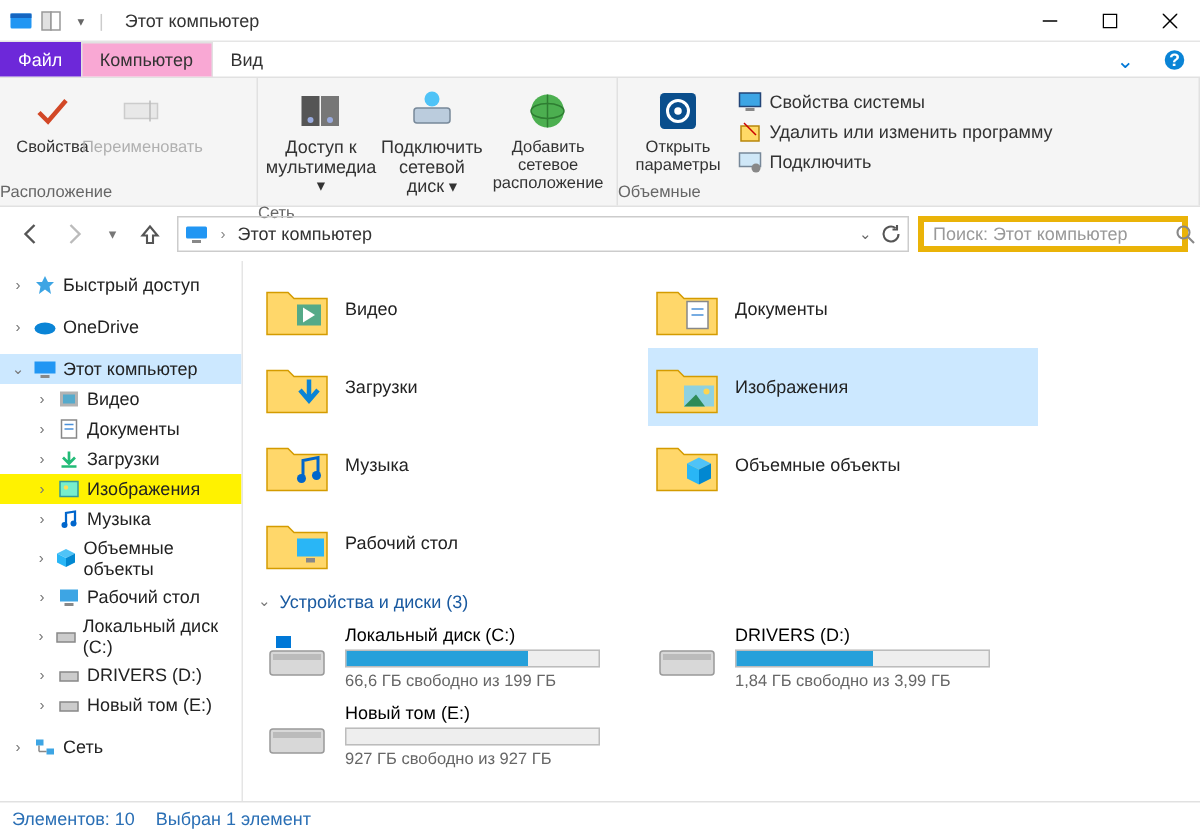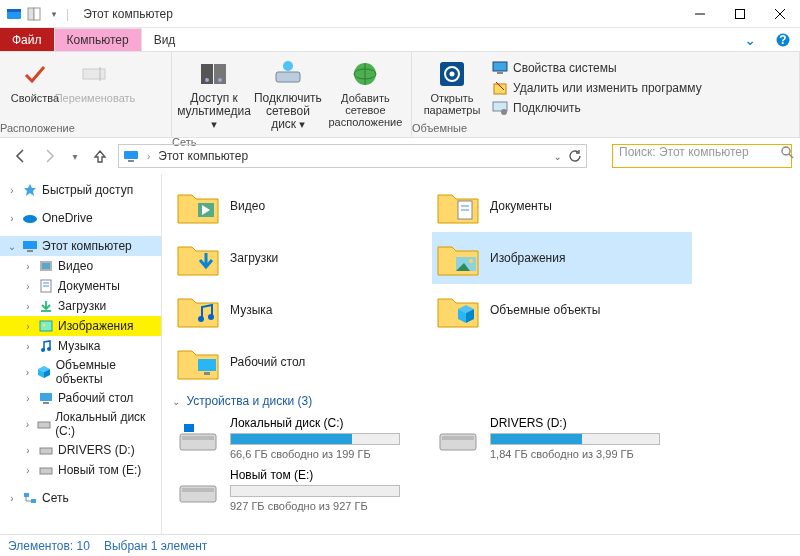--- a/index.html
+++ b/index.html
@@ -9,21 +9,21 @@
 .titlebar { display: flex; align-items: center; height: 28px; border-bottom: 1px solid #e5e5e5; }
 .titlebar .qat { display: flex; align-items: center; gap: 4px; padding: 0 6px; }
 .tb-icon { width: 16px; height: 16px; display: inline-flex; align-items: center; justify-content: center; }
 .titlebar .title { flex: 1; padding-left: 8px; color: #333; }
 .win-controls { display: flex; }
 .win-controls div { width: 40px; height: 28px; display: flex; align-items: center; justify-content: center; color: #000; }
 
 
 .tabs { display: flex; height: 24px; background: #fff; border-bottom: 1px solid #e1e1e1; align-items: stretch; }
 .tab { padding: 4px 12px; color: #333; display: flex; align-items: center; }
-.tab.file { background: #b91c1c; color: #fff; }
+.tab.file { background: #6d28d9; color: #fff; }
 .tab.active { background: #f9a8d4; border-top: 1px solid #e1e1e1; border-left: 1px solid #e1e1e1; border-right: 1px solid #e1e1e1; }
 .tabs .spacer { flex: 1; }
 .tabs .help { padding: 4px 10px; color: #0078d7; display:flex; align-items:center; gap:4px;}
 
 
 .ribbon { display: flex; background: #f5f5f5; border-bottom: 1px solid #e1e1e1; height: 86px; }
 .group { border-right: 1px solid #e1e1e1; display: flex; flex-direction: column; }
 .group-body { flex: 1; display: flex; align-items: flex-start; padding: 4px 6px 0 6px; gap: 2px; }
 .group-label { text-align: left; font-size: 11px; color: #666; padding: 2px 0 3px 0; }
 .rbtn-lg { display: flex; flex-direction: column; align-items: center; width: 58px; padding: 2px 0; }
@@ -34,21 +34,21 @@
 .rbtn-sm .ico { width: 16px; height: 16px; display:flex; align-items:center; justify-content:center;}
 .col-sm { display:flex; flex-direction:column; gap:0; padding-top:2px;}
 
 
 .addr-row { display: flex; align-items: center; height: 36px; gap: 6px; padding: 4px 8px; }
 .nav-arrow { width: 24px; height: 24px; display: flex; align-items: center; justify-content: center; color: #555; }
 .nav-arrow.disabled { color: #bbb; }
 .addr-bar { flex: 1; border: 1px solid #ccc; height: 24px; display: flex; align-items: center; padding: 0 4px; gap: 6px; }
 .addr-bar .crumb { display: flex; align-items: center; gap: 4px; color: #333; }
 .addr-bar .right { margin-left: auto; display: flex; align-items: center; gap: 6px; color: #666; }
-.search-box { width: 180px; border: 1px solid #eab308; height: 24px; display: flex; align-items: flex-start; padding: 0 6px; color: #999; gap: 6px; margin-left: 19px; }
+.search-box { width: 180px; border: 4px solid #eab308; height: 24px; display: flex; align-items: center; padding: 0 6px; color: #999; gap: 6px; }
 .search-box input { border: none; outline: none; flex: 1; font-size: 12px; color: #333; }
 .search-box input::placeholder { color: #999; }
 
 
 .body { flex: 1; display: flex; min-height: 0; }
 .sidebar { width: 162px; border-right: 1px solid #e5e5e5; overflow-y: auto; padding: 6px 0; }
 .tree-item { display: flex; align-items: center; gap: 4px; padding: 2px 4px 2px 4px; font-size: 12px; color: #222; }
 .tree-item .chev { width: 12px; text-align: center; color: #777; font-size: 10px; }
 .tree-item .ico { width: 16px; height: 16px; display:flex; align-items:center; justify-content:center; }
 .tree-item.selected { background: #cce8ff; }

